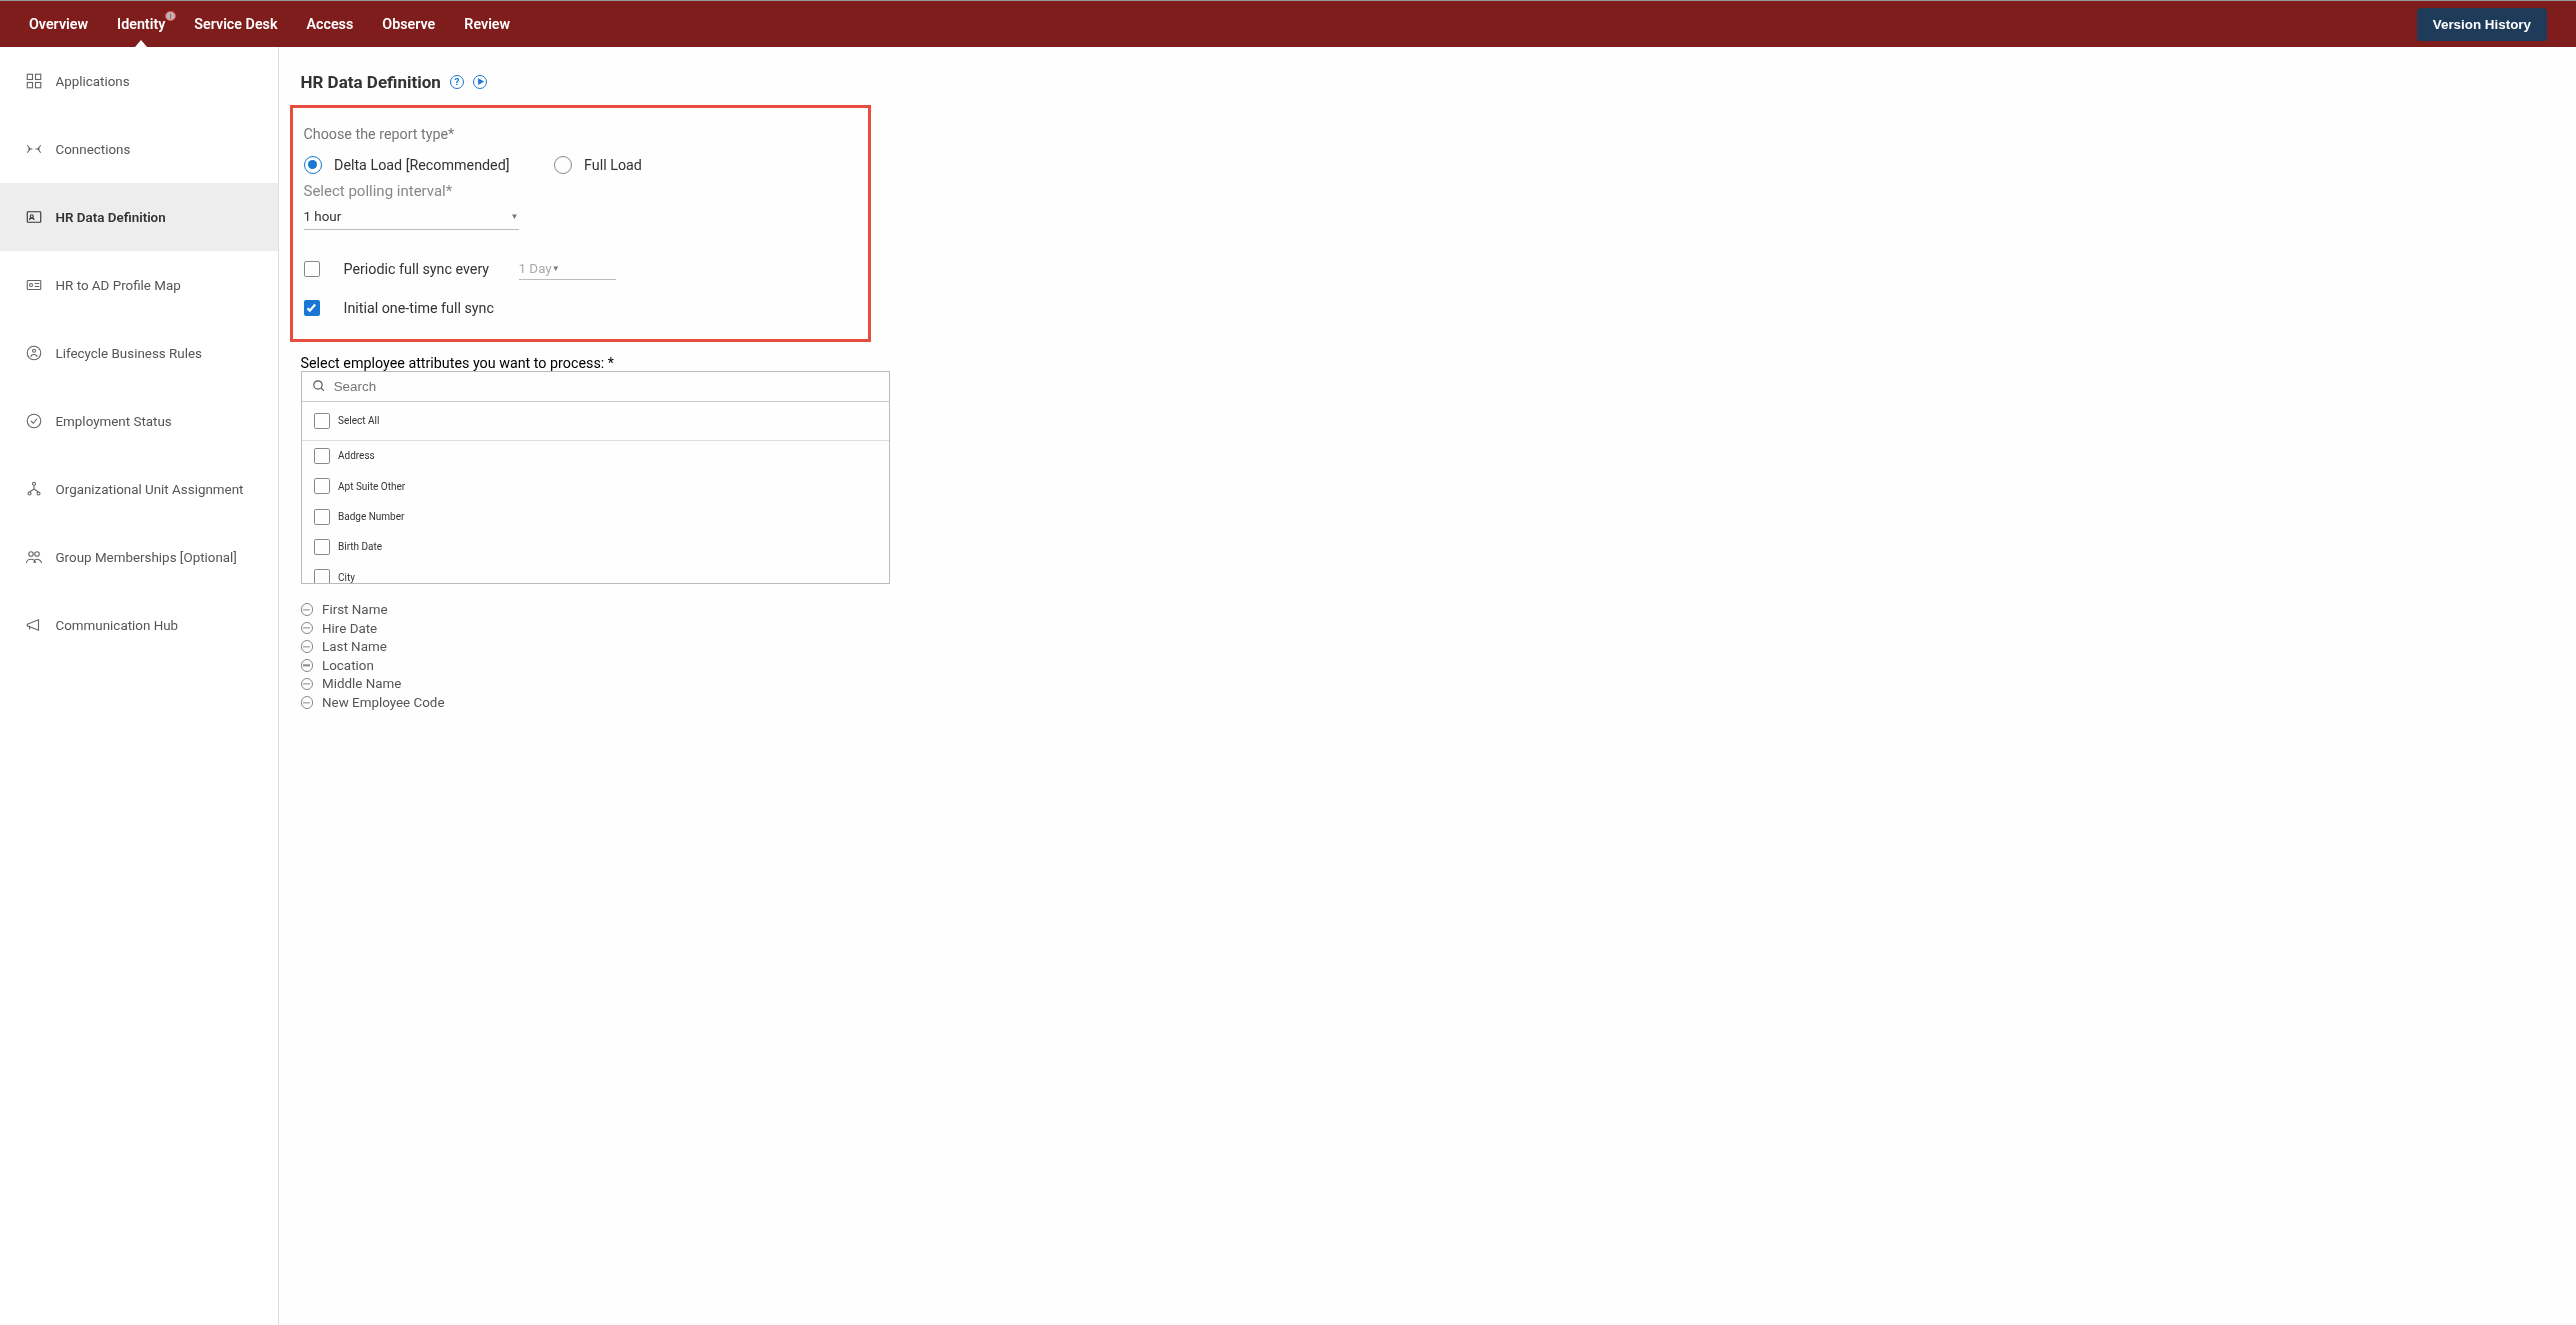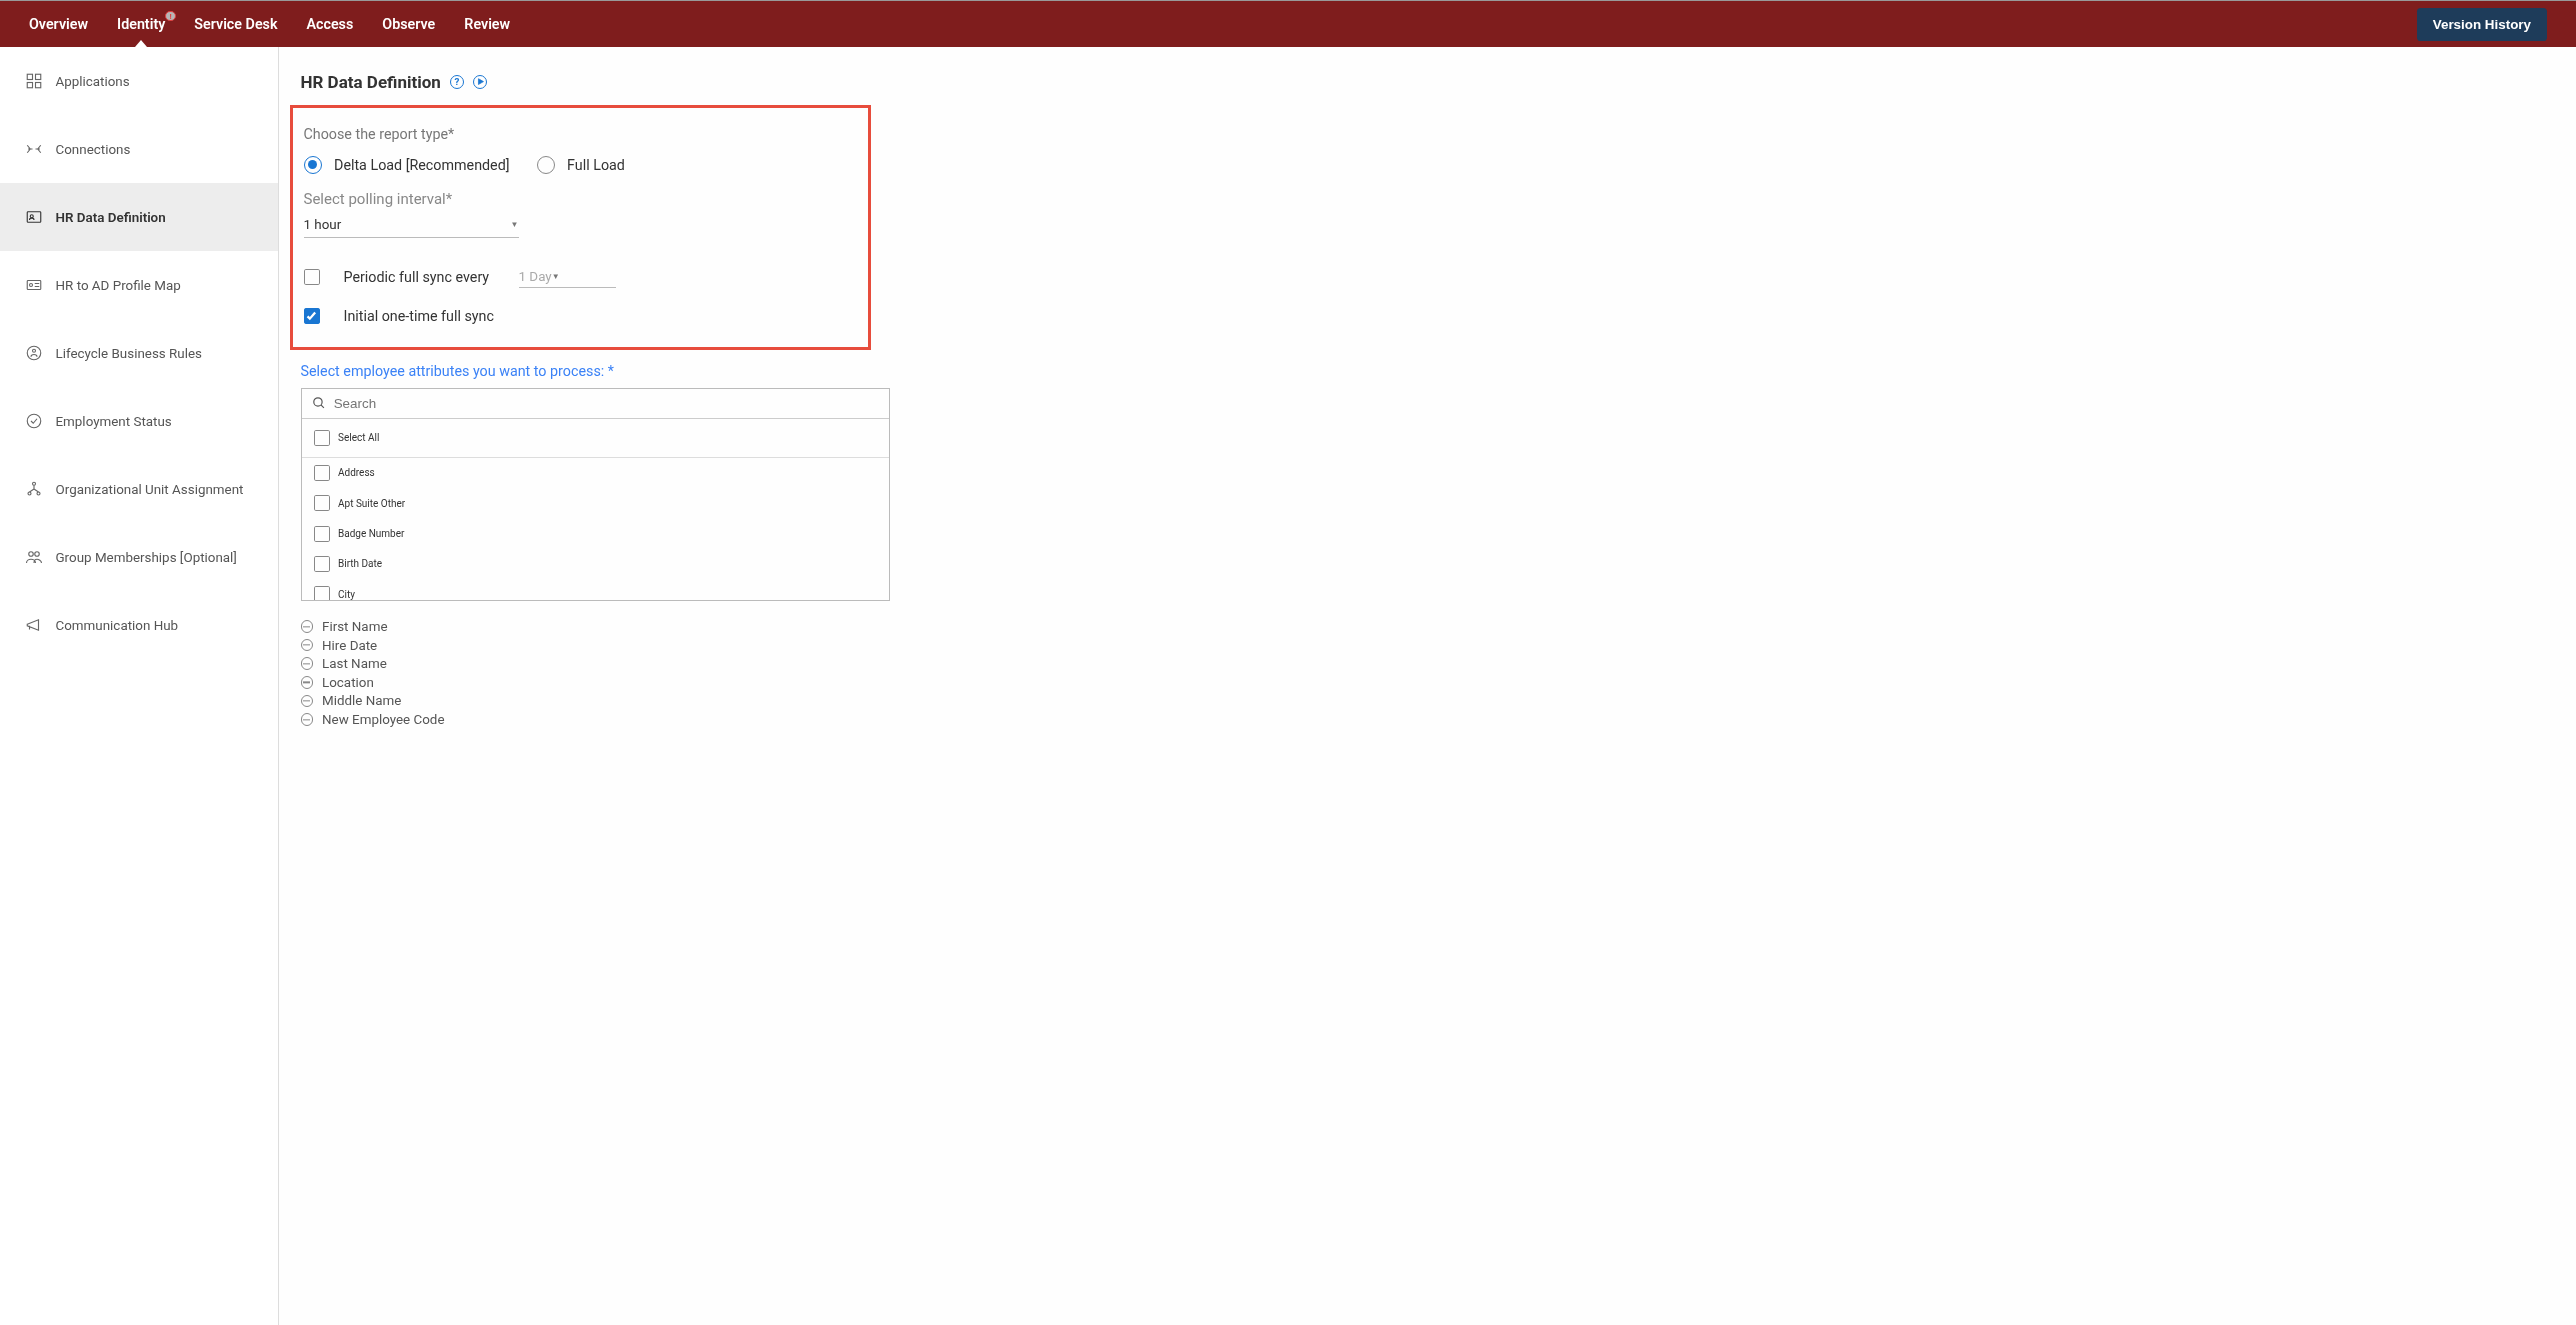--- a/index.html
+++ b/index.html
@@ -23,37 +23,37 @@
 .main { flex: 1; padding: 25px 0 0 21.5px; overflow-y: auto; background: #fefefe; }
 .main h1 { font-size: 17px; font-weight: 700; color: #333; display: flex; align-items: center; gap: 9px; }
 .hicon { width: 14.3px; height: 14.3px; border: 1.3px solid #1976d2; border-radius: 50%; display: inline-flex; align-items: center; justify-content: center; color: #1976d2; font-size: 9.8px; }
 .hicon svg { width: 7.2px; height: 7.2px; stroke: #1976d2; fill: #1976d2; }
 
 .highlight-box { border: 3.6px solid #e74c3c; margin-top: 12.5px; padding: 18px 18px 23px 0; width: 581px; margin-left: -10.7px; }
 .highlight-box > * { margin-left: 10.7px; }
 
 .section-label { color: #777; font-size: 14.3px; margin-bottom: 14.3px; }
 
-.radio-row { display: flex; gap: 27px; align-items: center; margin-bottom: 16px; }
+.radio-row { display: flex; gap: 44px; align-items: center; margin-bottom: 8px; }
 .radio-opt { display: flex; align-items: center; gap: 12.5px; cursor: pointer; }
 .radio { width: 18px; height: 18px; border: 1.8px solid #888; border-radius: 50%; display: flex; align-items: center; justify-content: center; }
 .radio.checked { border-color: #1976d2; }
 .radio.checked::after { content: ""; width: 9px; height: 9px; background: #1976d2; border-radius: 50%; }
 
 .field-label-sm { font-size: 15px; color: #888; margin-bottom: 3.6px; }
 .select-underline { border: none; border-bottom: 0.9px solid #bbb; background: transparent; padding: 5.4px 0; width: 215px; font-size: 13.4px; color: #333; display: flex; justify-content: space-between; align-items: center; cursor: pointer; }
 .caret { font-size: 8px; color: #777; }
 
 .chk-row { display: flex; align-items: center; gap: 24px; margin-top: 27px; }
 .chk { width: 16px; height: 16px; border: 1.8px solid #888; border-radius: 1.8px; display: flex; align-items: center; justify-content: center; cursor: pointer; flex-shrink: 0; }
 .chk.checked { background: #1976d2; border-color: #1976d2; }
 .chk.checked svg { width: 10.7px; height: 10.7px; stroke: #fff; stroke-width: 3; fill: none; }
 .select-inline { border: none; border-bottom: 0.9px solid #bbb; background: transparent; padding: 3.6px 0; width: 97px; font-size: 13.4px; color: #aaa; display: flex; justify-content: flex-start; align-items: center; cursor: pointer; margin-left: 5.4px; }
 
-.attr-label { font-size: 14.3px; color: #3b82f6; margin-top: 12.5px; margin-bottom: 9px; }
+.attr-label { font-size: 14.3px; color: #000000; margin-top: 12.5px; margin-bottom: 0; }
 .attr-box { border: 0.9px solid #bbb; width: 589px; }
 .search-row { display: flex; align-items: center; gap: 7.2px; padding: 7.2px 10.7px; border-bottom: 0.9px solid #ccc; }
 .search-row svg { width: 14.3px; height: 14.3px; stroke: #555; fill: none; stroke-width: 2; }
 .search-row input { border: none; outline: none; font-size: 13.4px; color: #333; flex: 1; background: transparent; }
 .attr-list { max-height: 181px; overflow-y: auto; position: relative; }
 .attr-item { display: flex; align-items: center; gap: 8px; padding: 7.2px 12.5px; font-size: 10px; }
 .attr-item.head { border-bottom: 0.9px solid #ddd; padding-top: 10.7px; padding-bottom: 10.7px; }
 .attr-list::-webkit-scrollbar { width: 7.2px; }
 .attr-list::-webkit-scrollbar-thumb { background: #bbb; border-radius: 3.6px; }
 .attr-list::-webkit-scrollbar-track { background: #eee; }

